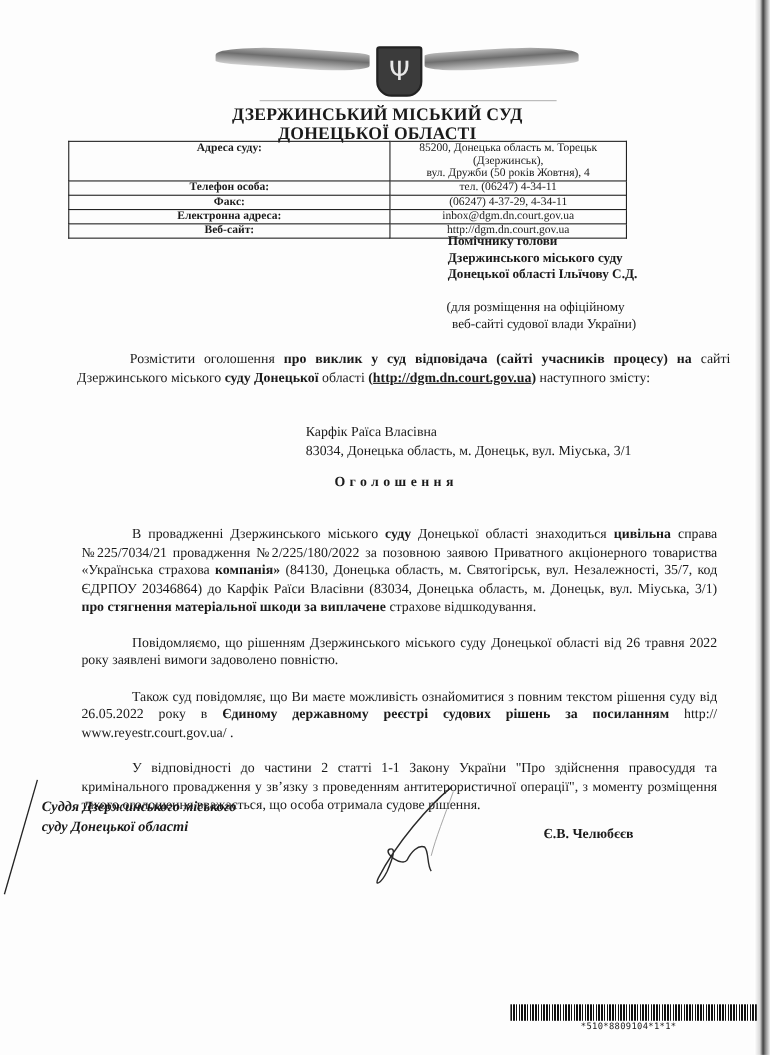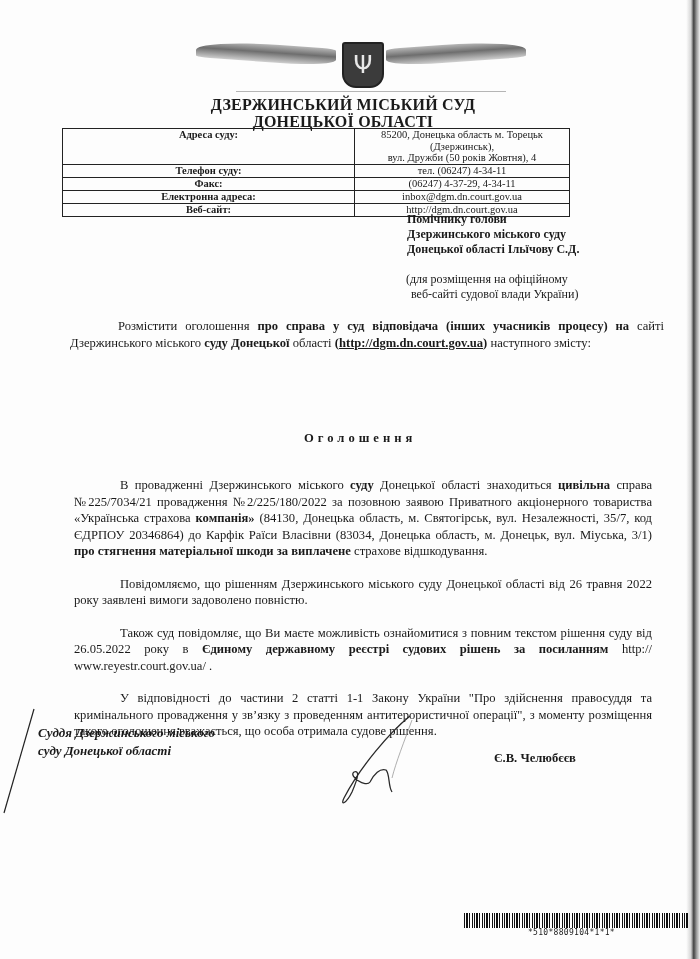--- a/index.html
+++ b/index.html
@@ -217,21 +217,21 @@
   <table class="info-table">
     <tbody>
         <tr class="addr">
       <td class="label">Адреса суду:</td>
       <td>
         <div>85200, Донецька область м. Торецьк (Дзержинськ),</div>
         <div>вул. Дружби (50 років Жовтня),  4</div>
       </td>
     </tr>
     <tr class="row">
-      <td class="label">Телефон суду:</td>
+      <td class="label">Телефон особа:</td>
       <td>тел. (06247) 4-34-11</td>
     </tr>
     <tr class="row">
       <td class="label">Факс:</td>
       <td>(06247) 4-37-29, 4-34-11</td>
     </tr>
     <tr class="row">
       <td class="label">Електронна адреса:</td>
       <td>inbox@dgm.dn.court.gov.ua</td>
     </tr>
@@ -247,25 +247,29 @@
     <div>Дзержинського міського суду</div>
     <div>Донецької області Ільїчову С.Д.</div>
   </div>
 
   <div class="placement-note">
     <span>(для розміщення на офіційному</span>
     <span class="l2">веб-сайті судової влади України)</span>
   </div>
 
   <div class="text request">
-    <span class="indent"></span><span>Розмістити оголошення </span><b>про справа у суд відповідача (інших учасників процесу) на</b>
+    <span class="indent"></span><span>Розмістити оголошення </span><b>про виклик у суд відповідача (сайті учасників процесу) на</b>
     <span>сайті Дзержинського міського </span><b>суду Донецької</b><span> області </span><b><span>(</span><span class="u">http://dgm.dn.court.gov.ua</span><span>)</span></b>
     <span>наступного змісту:</span>
   </div>
 
+  <div class="addressee">
+    <div>Карфік Раїса Власівна</div>
+    <div>83034, Донецька область, м. Донецьк, вул. Міуська, 3/1</div>
+  </div>
 
   <div class="notice-heading">Оголошення</div>
 
   <div class="text body-text">
     <p><span class="par-indent"></span><span>В провадженні Дзержинського міського </span><b>суду</b><span> Донецької області знаходиться </span><b>цивільна</b><span> справа №225/7034/21 провадження №2/225/180/2022 за позовною заявою Приватного акціонерного товариства «Українська страхова </span><b>компанія»</b><span> (84130, Донецька область, м. Святогірськ, вул. Незалежності, 35/7, код ЄДРПОУ 20346864) до Карфік Раїси Власівни (83034, Донецька область, м. Донецьк, вул. Міуська, 3/1) </span><b>про стягнення матеріальної шкоди за виплачене</b><span> страхове відшкодування.</span></p>
     <p><span class="par-indent"></span><span>Повідомляємо, що рішенням Дзержинського міського суду Донецької області від 26 травня 2022 року заявлені вимоги  задоволено повністю.</span></p>
     <p><span class="par-indent"></span><span>Також суд повідомляє, що Ви маєте можливість ознайомитися з повним текстом рішення суду від 26.05.2022 року в </span><b>Єдиному державному реєстрі судових рішень за посиланням</b><span> http:// www.reyestr.court.gov.ua/ .</span></p>
     <p><span class="par-indent"></span><span>У відповідності до частини 2 статті 1-1 Закону України "Про здійснення правосуддя та кримінального провадження у зв’язку з проведенням антитерористичної операції", з моменту розміщення такого оголошення вважається, що особа отримала судове рішення.</span></p>
   </div>
 

